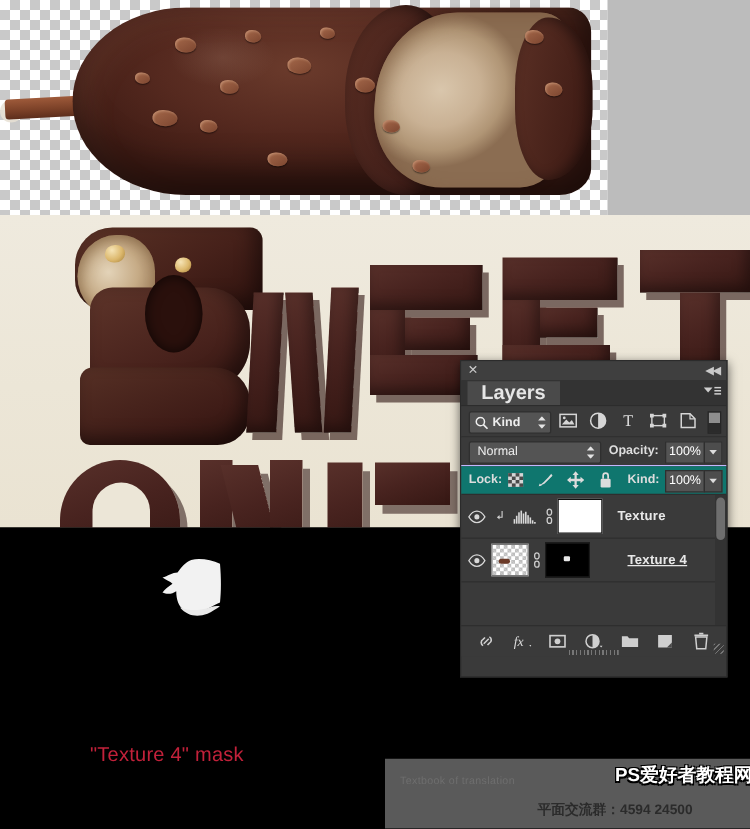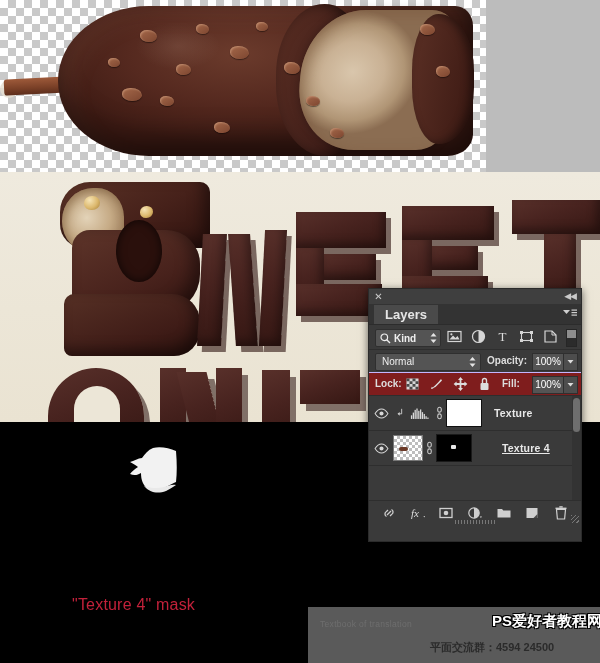--- a/index.html
+++ b/index.html
@@ -183,21 +183,21 @@
     color:#c9c9c9;font-size:10px;line-height:9px;text-align:center;
   }
   .p-collapse{
     position:absolute;right:5px;top:2px;color:#c9c9c9;font-size:9px;letter-spacing:-1px;
   }
   .p-tabs{
     position:relative;height:19px;background:#333333;border-bottom:1px solid #2c2c2c;
   }
   .p-tab{
     position:absolute;left:5px;top:0;height:19px;line-height:19px;padding:0 11px;
-    background:#4a4a4a;color:#e6e6e6;font-size:13px;font-weight:bold;
+    background:#4a4a4a;color:#e6e6e6;font-size:16px;font-weight:bold;
   }
   .p-menu{
     position:absolute;right:4px;top:4px;width:14px;height:11px;
   }
   .p-filterrow{
     position:relative;height:24px;background:#3a3a3a;border-bottom:1px solid #2e2e2e;
   }
   .kind-box{
     position:absolute;left:6px;top:4px;width:64px;height:16px;
     background:#545454;border:1px solid #2f2f2f;border-radius:2px;
@@ -224,21 +224,21 @@
   .op-lbl{position:absolute;left:118px;top:5px;font-size:10px;color:#ddd;font-weight:bold;}
   .op-val{
     position:absolute;left:163px;top:3px;width:30px;height:16px;background:#545454;
     border:1px solid #2f2f2f;font-size:10px;color:#fff;text-align:center;line-height:16px;
   }
   .op-arrow{
     position:absolute;left:194px;top:3px;width:13px;height:16px;background:#4d4d4d;
     border:1px solid #2f2f2f;
   }
   .p-lockrow{
-    position:relative;height:22px;background:#7f1d1d;border-bottom:1px solid #2e2e2e;
+    position:relative;height:22px;background:#0f766e;border-bottom:1px solid #2e2e2e;
   }
   .lock-lbl{position:absolute;left:6px;top:5px;font-size:10px;color:#ddd;font-weight:bold;}
   .lock-icons{position:absolute;left:36px;top:3px;display:flex;gap:9px;align-items:center;}
   .lock-icons > span{width:15px;height:16px;display:block;}
   .fill-lbl{position:absolute;left:133px;top:5px;font-size:10px;color:#ddd;font-weight:bold;}
   .fill-val{
     position:absolute;left:163px;top:3px;width:30px;height:16px;background:#545454;
     border:1px solid #2f2f2f;font-size:10px;color:#fff;text-align:center;line-height:16px;
   }
   .fill-arrow{
@@ -510,21 +510,21 @@
               <path d="M7.5 1 L10 4 L8.4 4 L8.4 7 L11.4 7 L11.4 5.4 L14.4 8 L11.4 10.6 L11.4 9 L8.4 9 L8.4 12 L10 12 L7.5 15 L5 12 L6.6 12 L6.6 9 L3.6 9 L3.6 10.6 L0.6 8 L3.6 5.4 L3.6 7 L6.6 7 L6.6 4 L5 4 Z" fill="#dcdcdc"></path>
             </svg>
         </span>
         <span>
           <svg viewBox="0 0 15 16">
               <rect x="3.5" y="7" width="8" height="7" rx="1" fill="#dcdcdc"></rect>
               <path d="M5.5 7 L5.5 4.5 A2 2 0 0 1 9.5 4.5 L9.5 7" fill="none" stroke="#dcdcdc" stroke-width="1.4"></path>
             </svg>
         </span>
       </div>
-      <span class="fill-lbl">Fill:</span>
+      <span class="fill-lbl">Kind:</span>
       <div class="fill-val">100%</div>
       <div class="fill-arrow">
         <svg viewBox="0 0 13 16" style="width:13px;height:16px;">
             <path d="M6.5 9.5 L3.5 6 L9.5 6 Z" fill="#ddd"></path>
           </svg>
       </div>
     </div>
 
     <div class="p-list">
 

